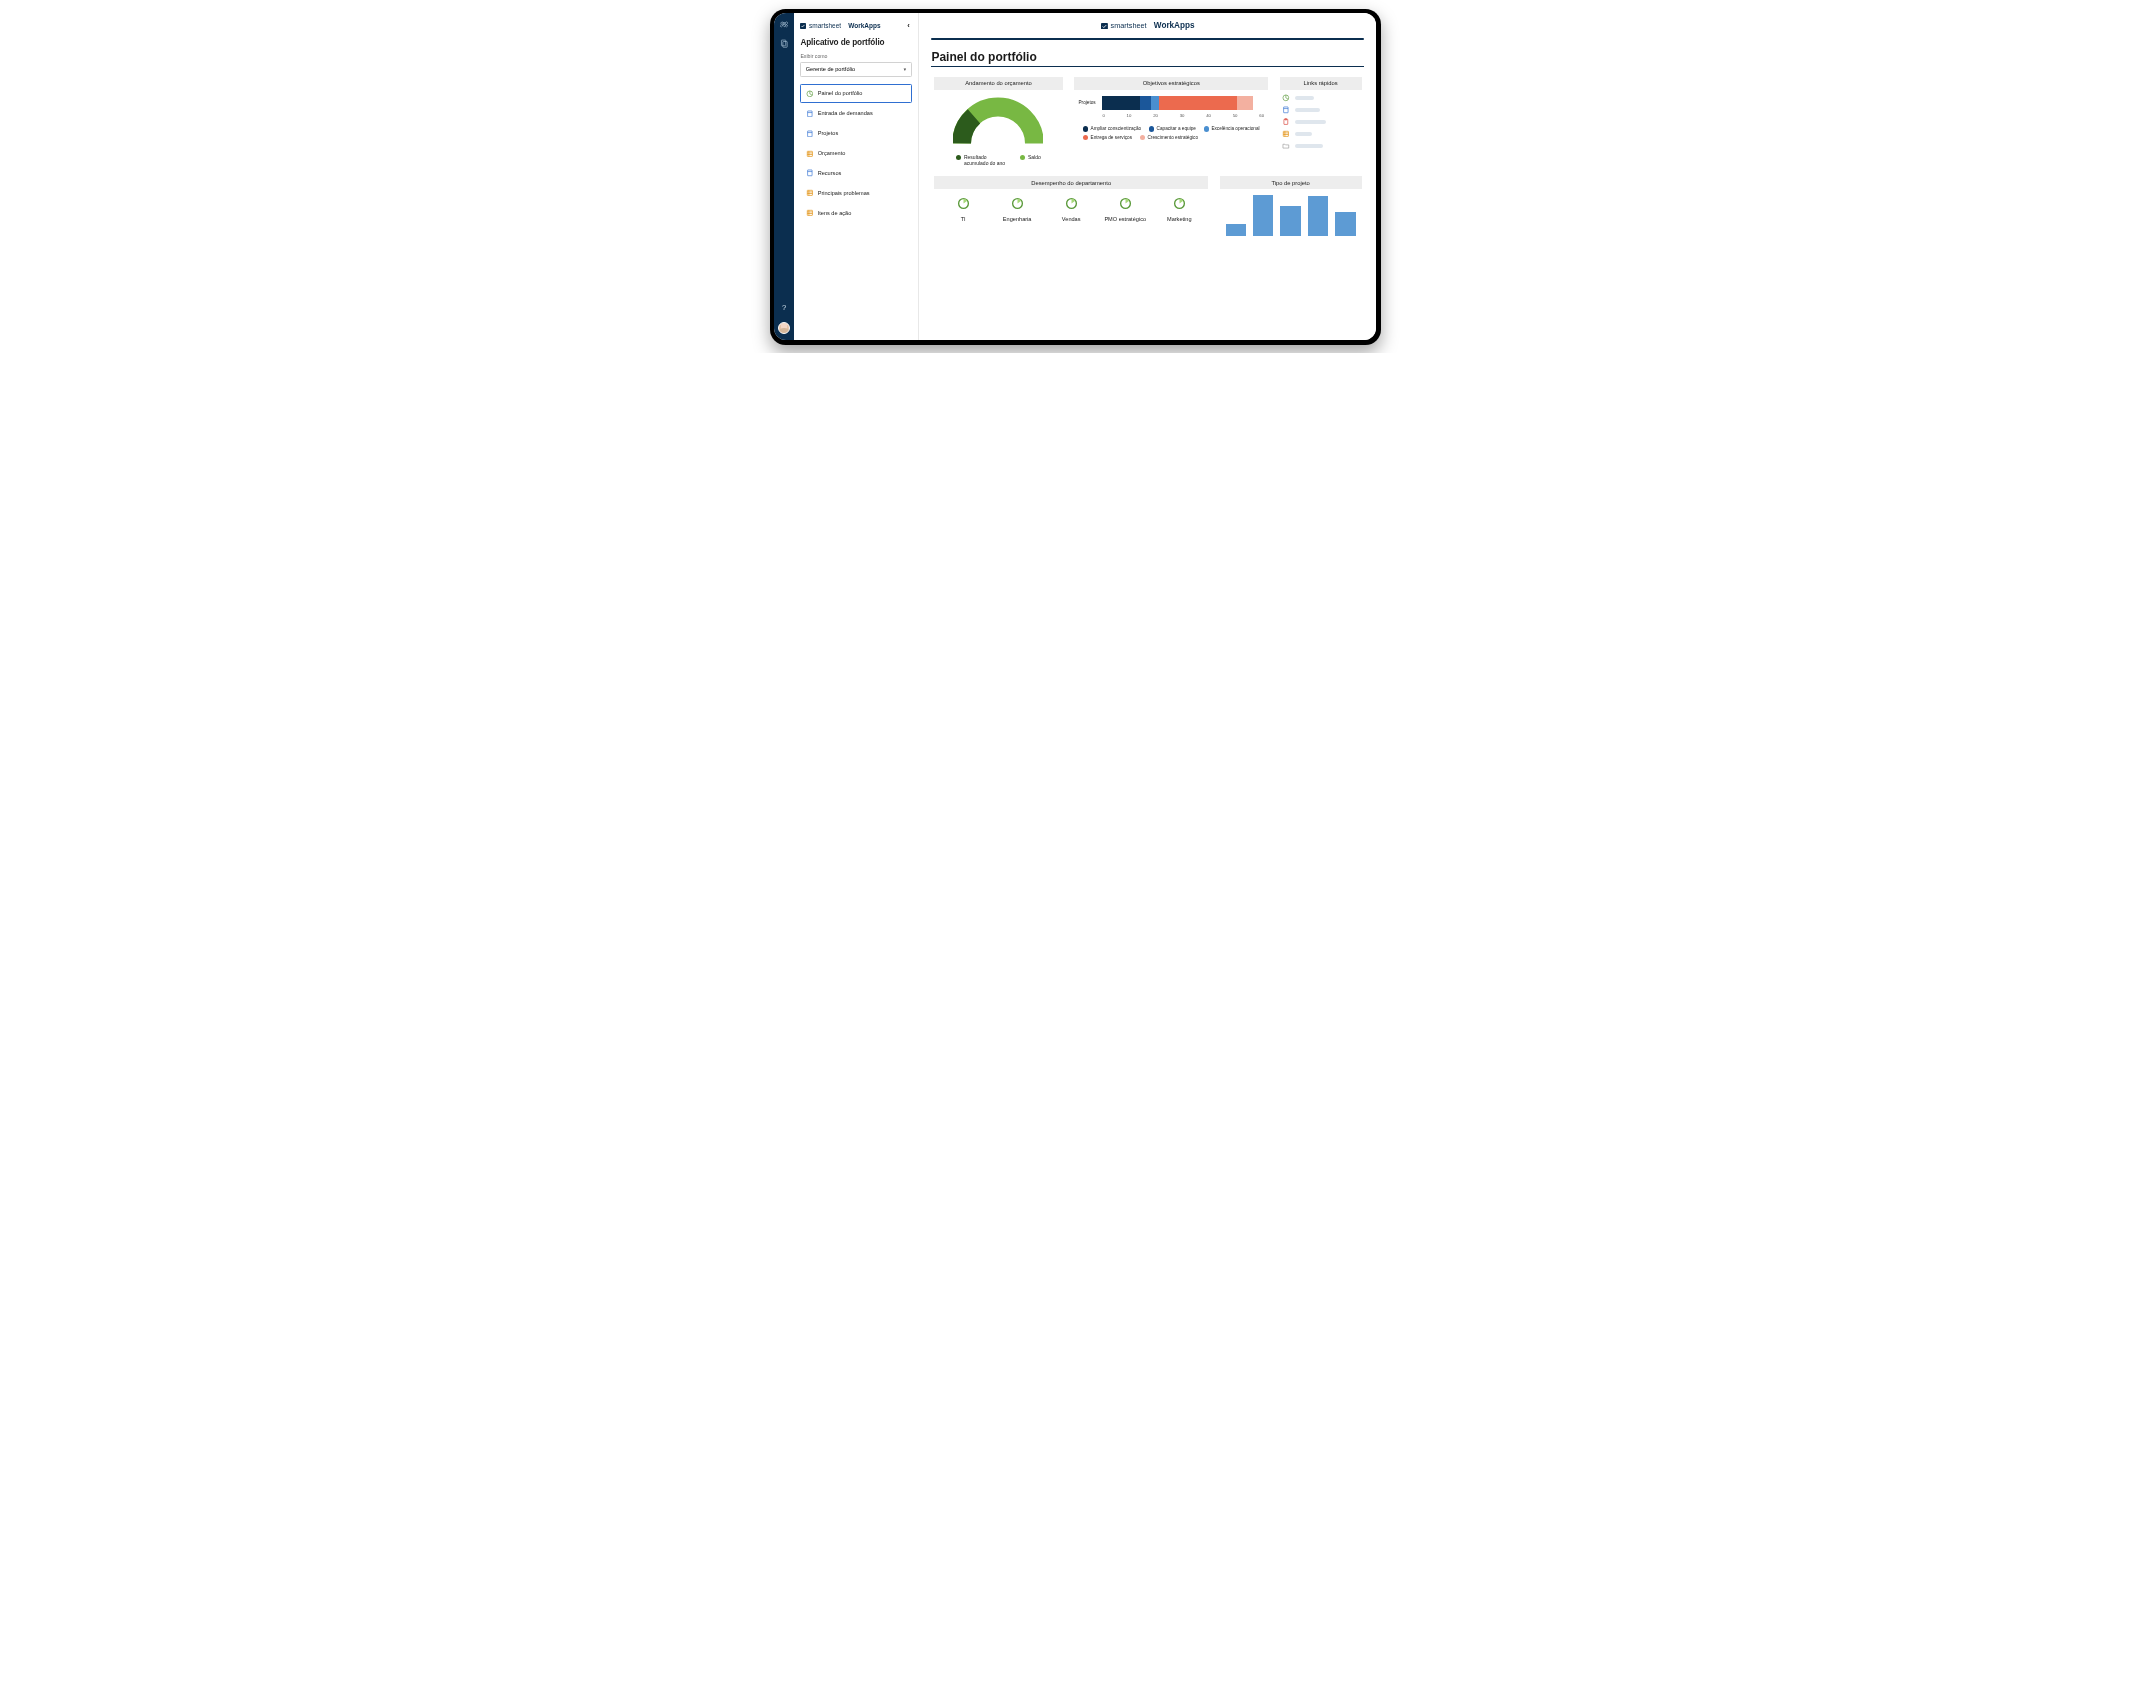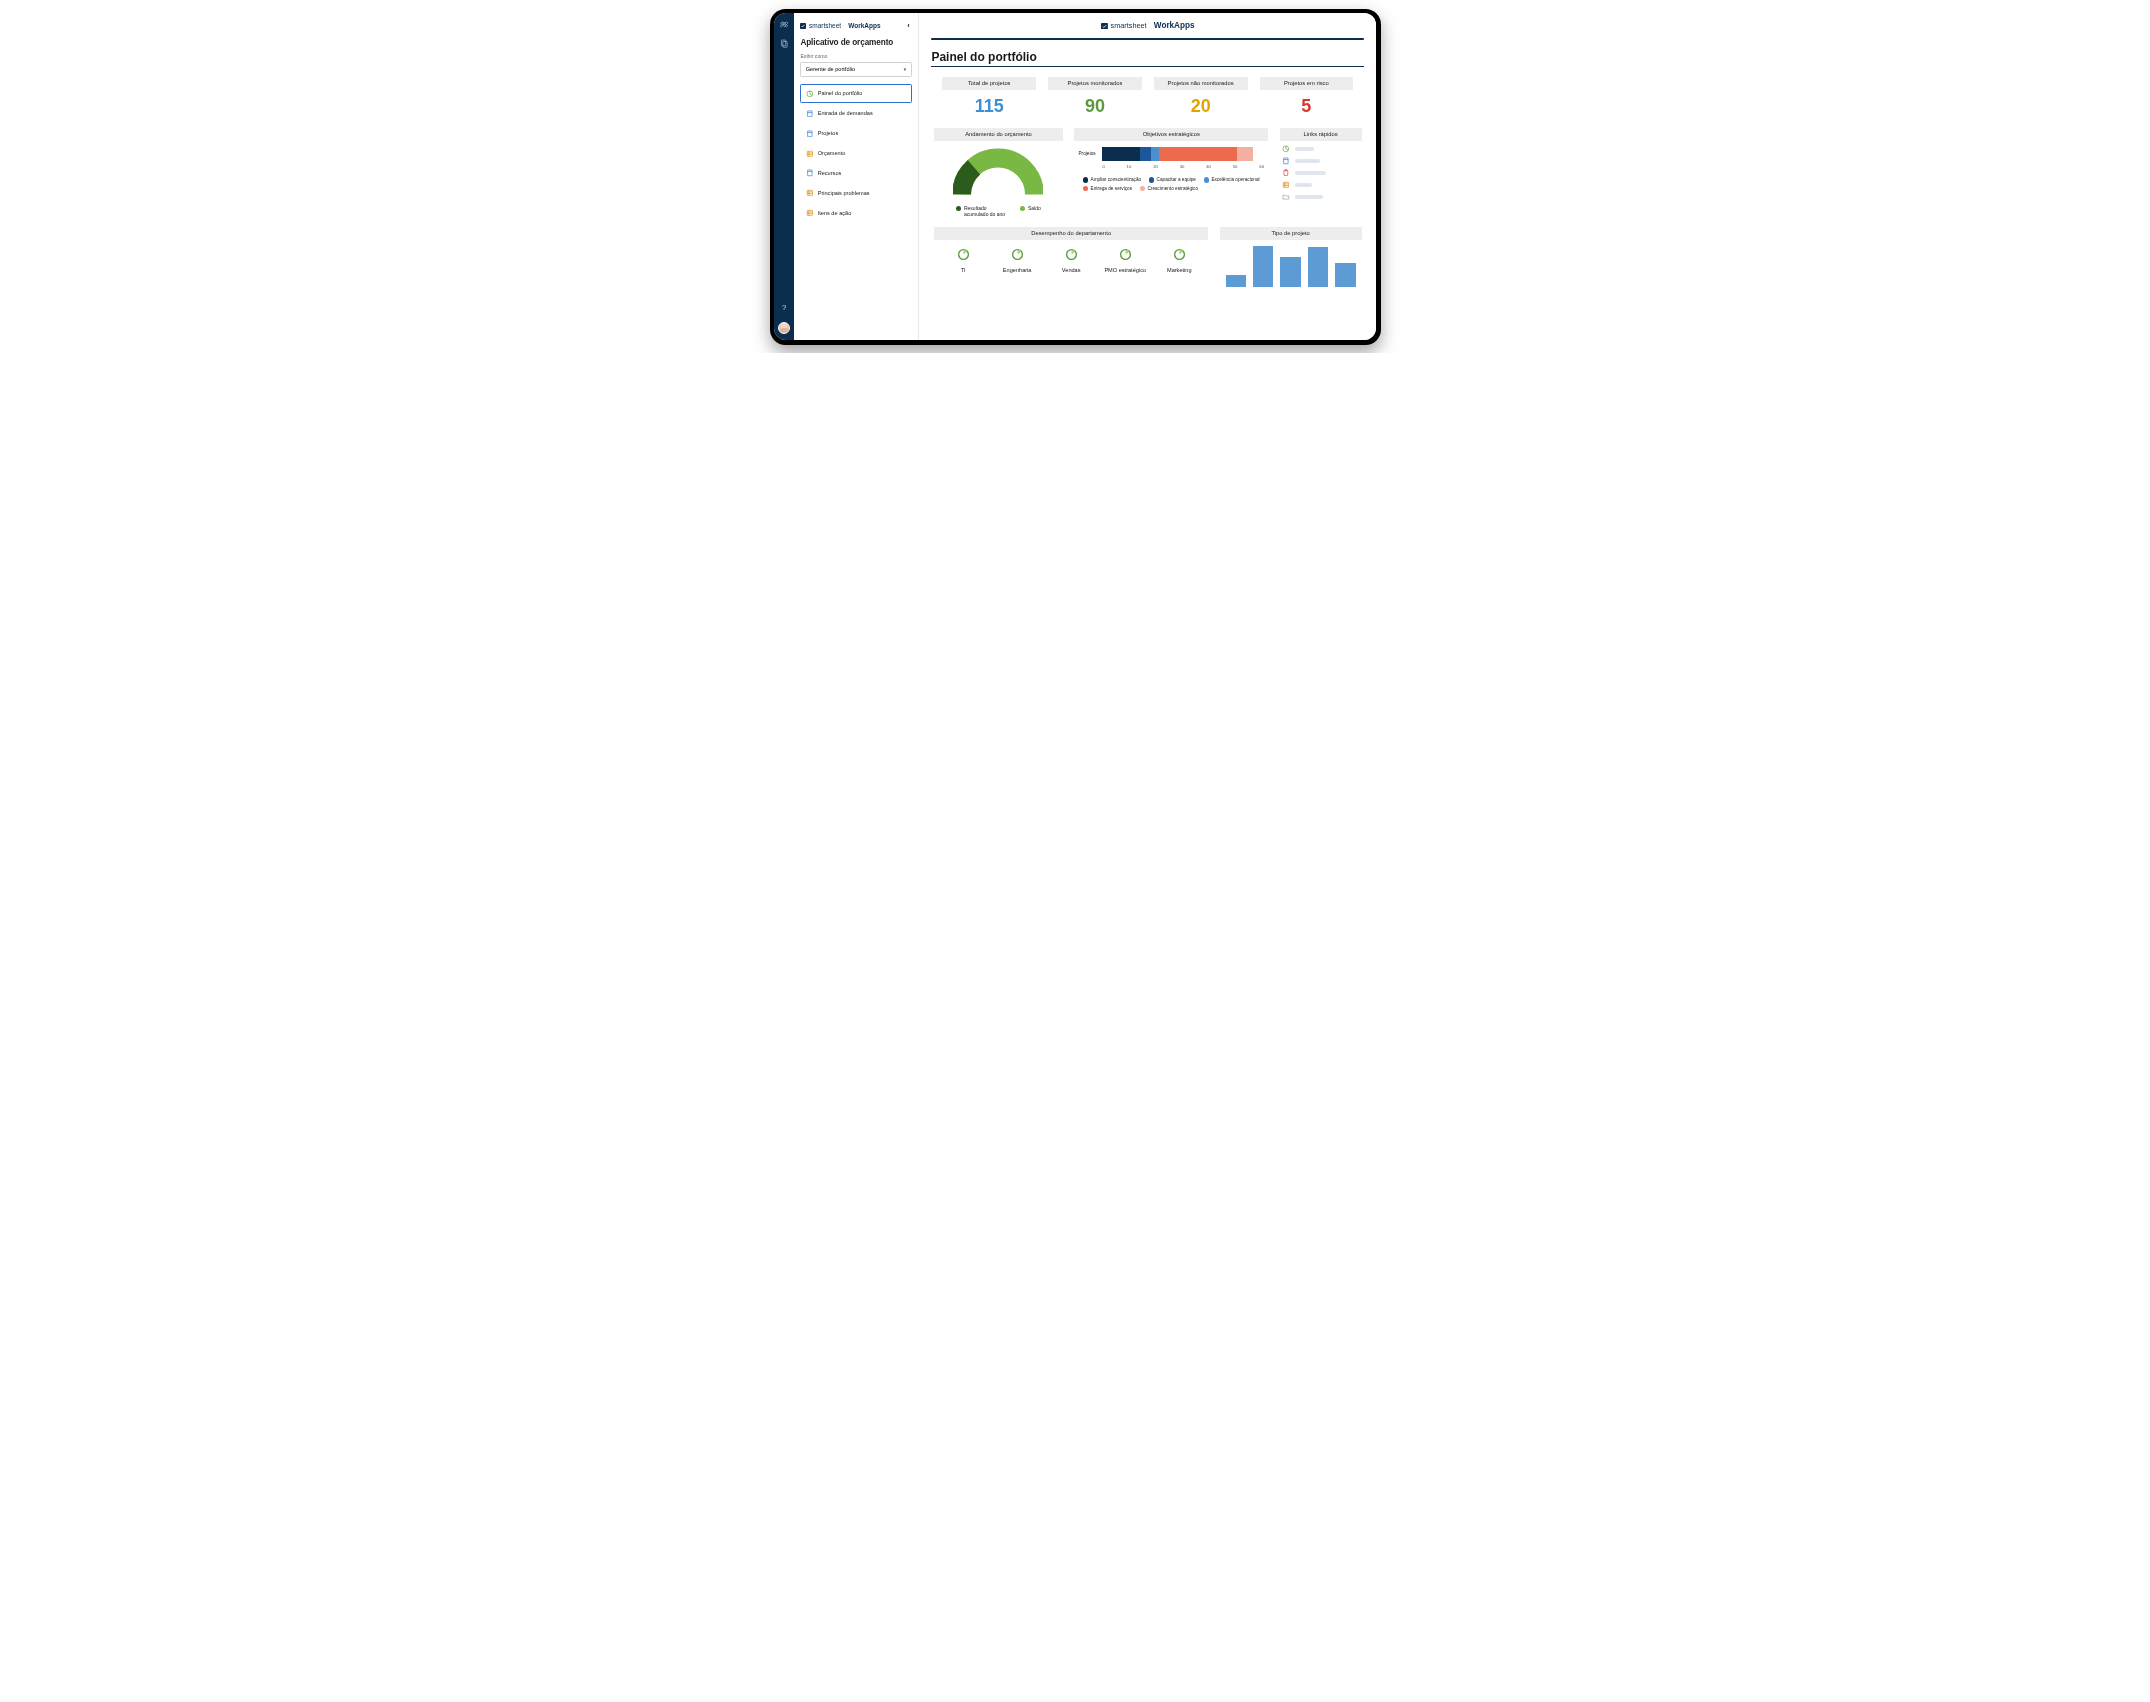--- a/index.html
+++ b/index.html
@@ -91,21 +91,21 @@
     <div class="sidebar-header">
       <div class="brand">
         <svg class="check" viewBox="0 0 16 16">
               <rect width="16" height="16" rx="2" fill="#0b2e4f"></rect>
               <path d="M4 8l2.5 2.5L12 5" stroke="#fff" stroke-width="2" fill="none"></path>
             </svg>
         <span>smartsheet</span>&nbsp;<b class="wa">WorkApps</b>
       </div>
       <div class="back-caret">‹</div>
     </div>
-    <div class="app-title">Aplicativo de orçamento</div>
+    <div class="app-title">Aplicativo de portfólio</div>
     <div class="view-as-label">Exibir como</div>
     <div class="select">
       <span>Gerente de portfólio</span>
       <span class="caret">▼</span>
     </div>
     <div class="nav" id="nav">
           <div class="nav-item active">
             <svg class="nav-icon" viewBox="0 0 24 24" fill="none" stroke="#5b9a3b" stroke-width="2">
               <circle cx="12" cy="12" r="9"></circle>
               <path d="M12 3v9l7 4"></path>
@@ -164,38 +164,20 @@
               <rect width="16" height="16" rx="2" fill="#0b2e4f"></rect>
               <path d="M4 8l2.5 2.5L12 5" stroke="#fff" stroke-width="2" fill="none"></path>
             </svg>
         <span>smartsheet</span>&nbsp;<b class="wa">WorkApps</b>
       </div>
     </div>
     <div class="thick-rule"></div>
     <div class="page-title">Painel do portfólio</div>
     <div class="thin-rule"></div>
 
-    <div class="kpi-row" id="kpis">
-          <div class="kpi v1">
-            <div class="kpi-label">Total de projetos</div>
-            <div class="kpi-value">115</div>
-          </div>
-          <div class="kpi v2">
-            <div class="kpi-label">Projetos monitorados</div>
-            <div class="kpi-value">90</div>
-          </div>
-          <div class="kpi v3">
-            <div class="kpi-label">Projetos não monitorados</div>
-            <div class="kpi-value">20</div>
-          </div>
-          <div class="kpi v4">
-            <div class="kpi-label">Projetos em risco</div>
-            <div class="kpi-value">5</div>
-          </div>
-        </div>
 
     <div class="row2">
 
       <div>
         <div class="section-head">Andamento do orçamento</div>
         <div class="gauge-wrap">
           <svg width="90" height="52" viewBox="0 0 210 120">
             <path d="M20 110 A85 85 0 0 1 190 110" fill="none" stroke="#78b843" stroke-width="44"></path>
             <path d="M20 110 A85 85 0 0 1 49 47" fill="none" stroke="#2c5b1c" stroke-width="44"></path>
           </svg>

